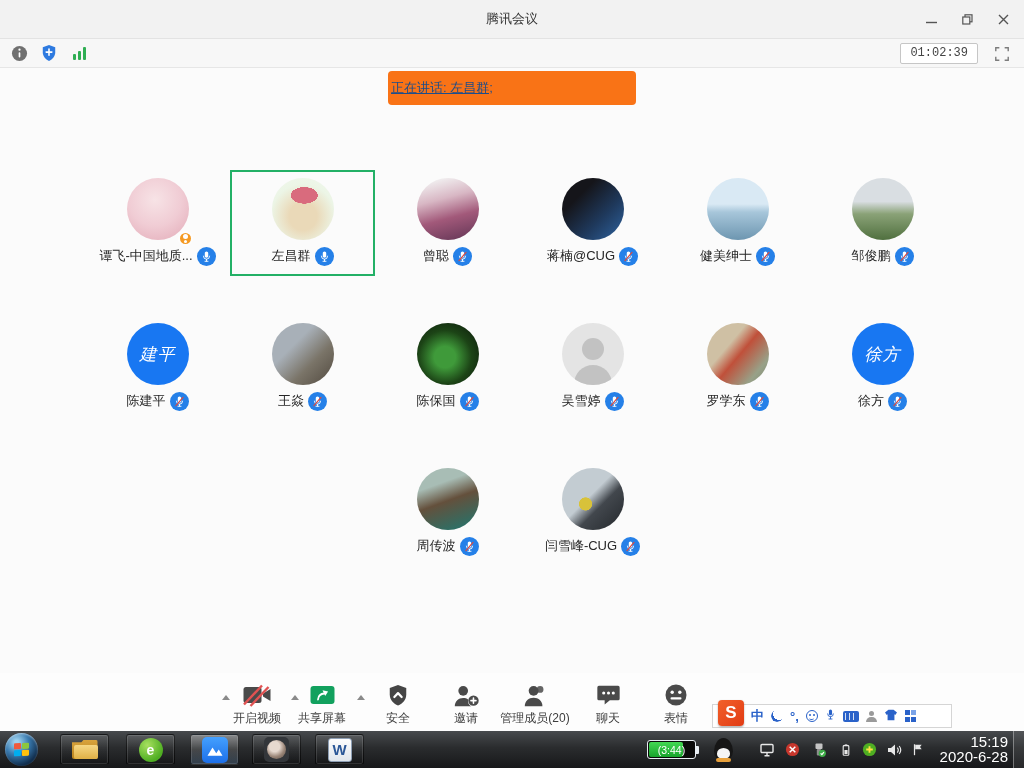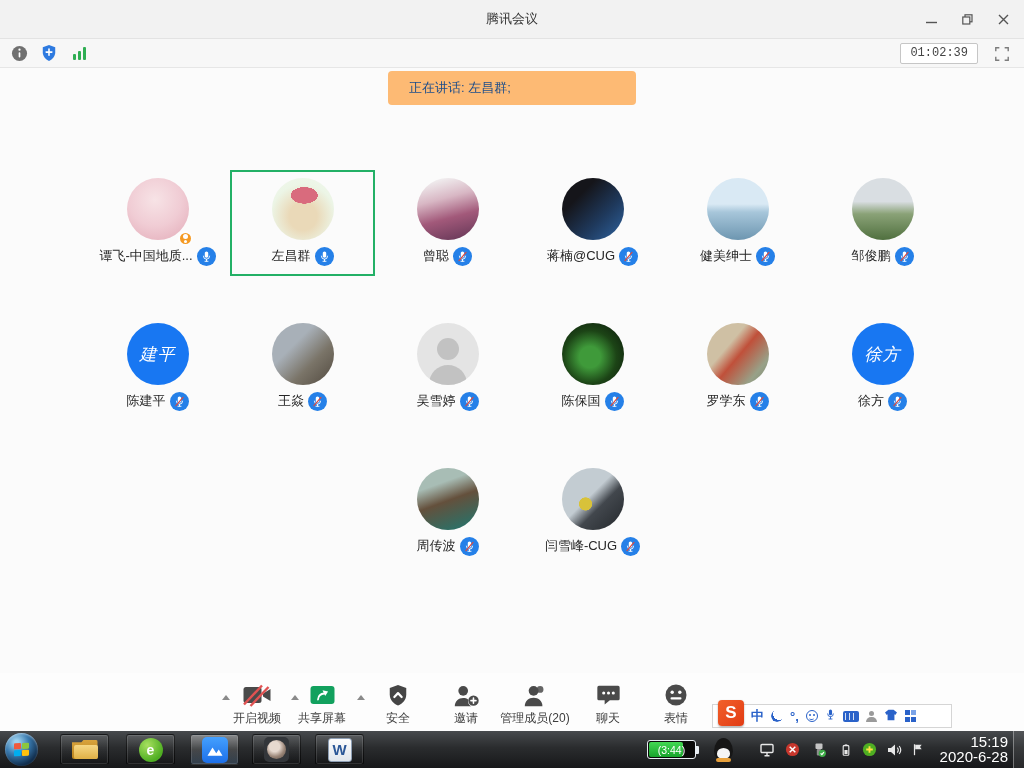--- a/index.html
+++ b/index.html
@@ -21,22 +21,22 @@
   .sb-ic { width:18px; height:20px; display:flex; align-items:center; justify-content:center; }
   .sigbars { display:flex; align-items:flex-end; gap:2px; height:13px; }
   .sigbars i { display:block; width:3px; background:#2fae53; border-radius:1px; }
   .timerbox { position:absolute; right:46px; top:4px; height:21px; line-height:19px; padding:0 9px;
     background:#fff; border:1px solid #c6c6c6; border-radius:2px; font-size:12px; color:#444;
     font-family:"Liberation Mono","DejaVu Sans Mono",monospace; }
   .fsbtn { position:absolute; right:12px; top:5px; width:20px; height:20px; display:flex;
     align-items:center; justify-content:center; cursor:pointer; }
 
   
-  .banner { position:absolute; top:71px; left:388px; width:248px; height:34px; background:#fdba74;
-    border-radius:4px; display:flex; align-items:center; padding-left:21px; font-size:13px; color:#1d4d8a; }
+  .banner { position:absolute; top:71px; left:388px; width:248px; height:34px; background:#f97316;
+    border-radius:4px; display:flex; align-items:center; padding-left:3px; font-size:13px; color:#1d4d8a;text-decoration:underline; }
 
   
   .prow { position:absolute; left:8px; width:1024px; display:flex; justify-content:center; }
   .prow1 { top:170px; } .prow2 { top:315px; } .prow3 { top:460px; }
   .tile { width:145px; border:2px solid transparent; display:flex; flex-direction:column;
     align-items:center; padding:6px 0 8px; }
   .tile.selected { border-color:#23b066; }
   .avatar { position:relative; width:62px; height:62px; border-radius:50%; overflow:visible;
     background-size:cover; flex:none;font-style:italic; }
   .avatar .avclip { position:absolute; inset:0; border-radius:50%; overflow:hidden; }
@@ -316,42 +316,42 @@
             <svg viewBox="0 0 24 24">
               <path fill="#fff" d="M12 2.6c1.8 0 3.2 1.4 3.2 3.2v5.4c0 1.8-1.4 3.2-3.2 3.2s-3.2-1.4-3.2-3.2V5.8c0-1.8 1.4-3.2 3.2-3.2z"></path>
               <path fill="none" stroke="#fff" stroke-width="1.7" stroke-linecap="round" d="M6.3 11.3a5.7 5.7 0 0 0 11.4 0M12 17.2v3.2M9.2 20.8h5.6"></path>
               <line x1="5.5" y1="19.5" x2="18.5" y2="4.5" stroke="#d84b42" stroke-width="2.3" stroke-linecap="round"></line>
             </svg>
           </span>
         </div>
       </div>
       <div class="tile">
         <div class="avatar">
+          <div class="avclip" style="background: radial-gradient(circle at 45% 55%, rgb(63, 154, 58) 0px, rgb(63, 154, 58) 22%, rgb(28, 68, 22) 55%, rgb(10, 18, 10) 100%);"></div>
+        </div>
+        <div class="nameline">
+          <span class="pname">陈保国</span>
+          <span class="micdot">
+            <svg viewBox="0 0 24 24">
+              <path fill="#fff" d="M12 2.6c1.8 0 3.2 1.4 3.2 3.2v5.4c0 1.8-1.4 3.2-3.2 3.2s-3.2-1.4-3.2-3.2V5.8c0-1.8 1.4-3.2 3.2-3.2z"></path>
+              <path fill="none" stroke="#fff" stroke-width="1.7" stroke-linecap="round" d="M6.3 11.3a5.7 5.7 0 0 0 11.4 0M12 17.2v3.2M9.2 20.8h5.6"></path>
+              <line x1="5.5" y1="19.5" x2="18.5" y2="4.5" stroke="#d84b42" stroke-width="2.3" stroke-linecap="round"></line>
+            </svg>
+          </span>
+        </div>
+      </div>
+      <div class="tile">
+        <div class="avatar">
           <div class="avclip" style="background: rgb(228, 228, 228);">
             <span class="sil-head"></span>
             <span class="sil-body"></span>
           </div>
         </div>
         <div class="nameline">
           <span class="pname">吴雪婷</span>
-          <span class="micdot">
-            <svg viewBox="0 0 24 24">
-              <path fill="#fff" d="M12 2.6c1.8 0 3.2 1.4 3.2 3.2v5.4c0 1.8-1.4 3.2-3.2 3.2s-3.2-1.4-3.2-3.2V5.8c0-1.8 1.4-3.2 3.2-3.2z"></path>
-              <path fill="none" stroke="#fff" stroke-width="1.7" stroke-linecap="round" d="M6.3 11.3a5.7 5.7 0 0 0 11.4 0M12 17.2v3.2M9.2 20.8h5.6"></path>
-              <line x1="5.5" y1="19.5" x2="18.5" y2="4.5" stroke="#d84b42" stroke-width="2.3" stroke-linecap="round"></line>
-            </svg>
-          </span>
-        </div>
-      </div>
-      <div class="tile">
-        <div class="avatar">
-          <div class="avclip" style="background: radial-gradient(circle at 45% 55%, rgb(63, 154, 58) 0px, rgb(63, 154, 58) 22%, rgb(28, 68, 22) 55%, rgb(10, 18, 10) 100%);"></div>
-        </div>
-        <div class="nameline">
-          <span class="pname">陈保国</span>
           <span class="micdot">
             <svg viewBox="0 0 24 24">
               <path fill="#fff" d="M12 2.6c1.8 0 3.2 1.4 3.2 3.2v5.4c0 1.8-1.4 3.2-3.2 3.2s-3.2-1.4-3.2-3.2V5.8c0-1.8 1.4-3.2 3.2-3.2z"></path>
               <path fill="none" stroke="#fff" stroke-width="1.7" stroke-linecap="round" d="M6.3 11.3a5.7 5.7 0 0 0 11.4 0M12 17.2v3.2M9.2 20.8h5.6"></path>
               <line x1="5.5" y1="19.5" x2="18.5" y2="4.5" stroke="#d84b42" stroke-width="2.3" stroke-linecap="round"></line>
             </svg>
           </span>
         </div>
       </div>
       <div class="tile">

